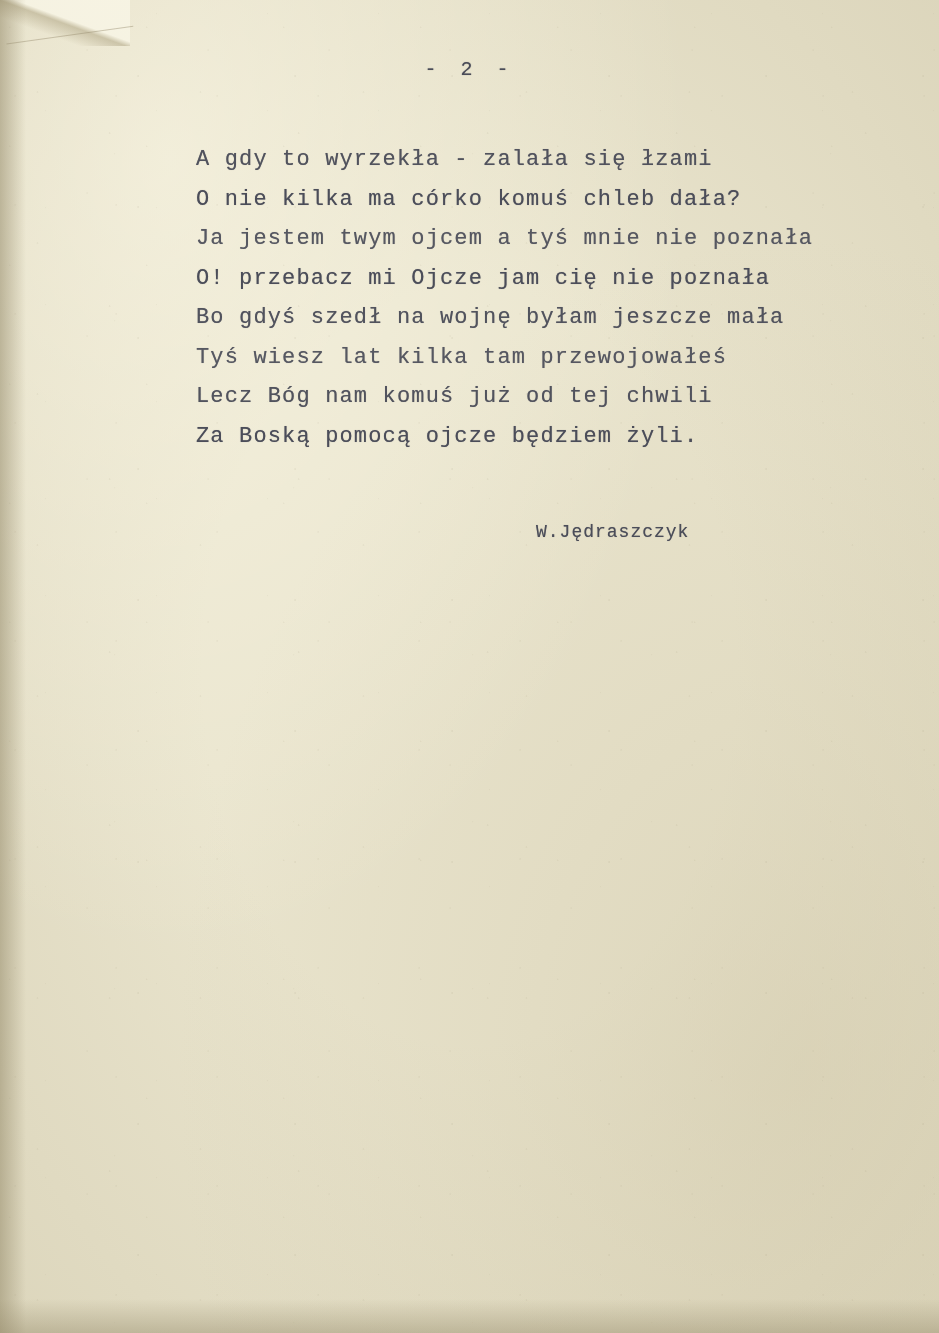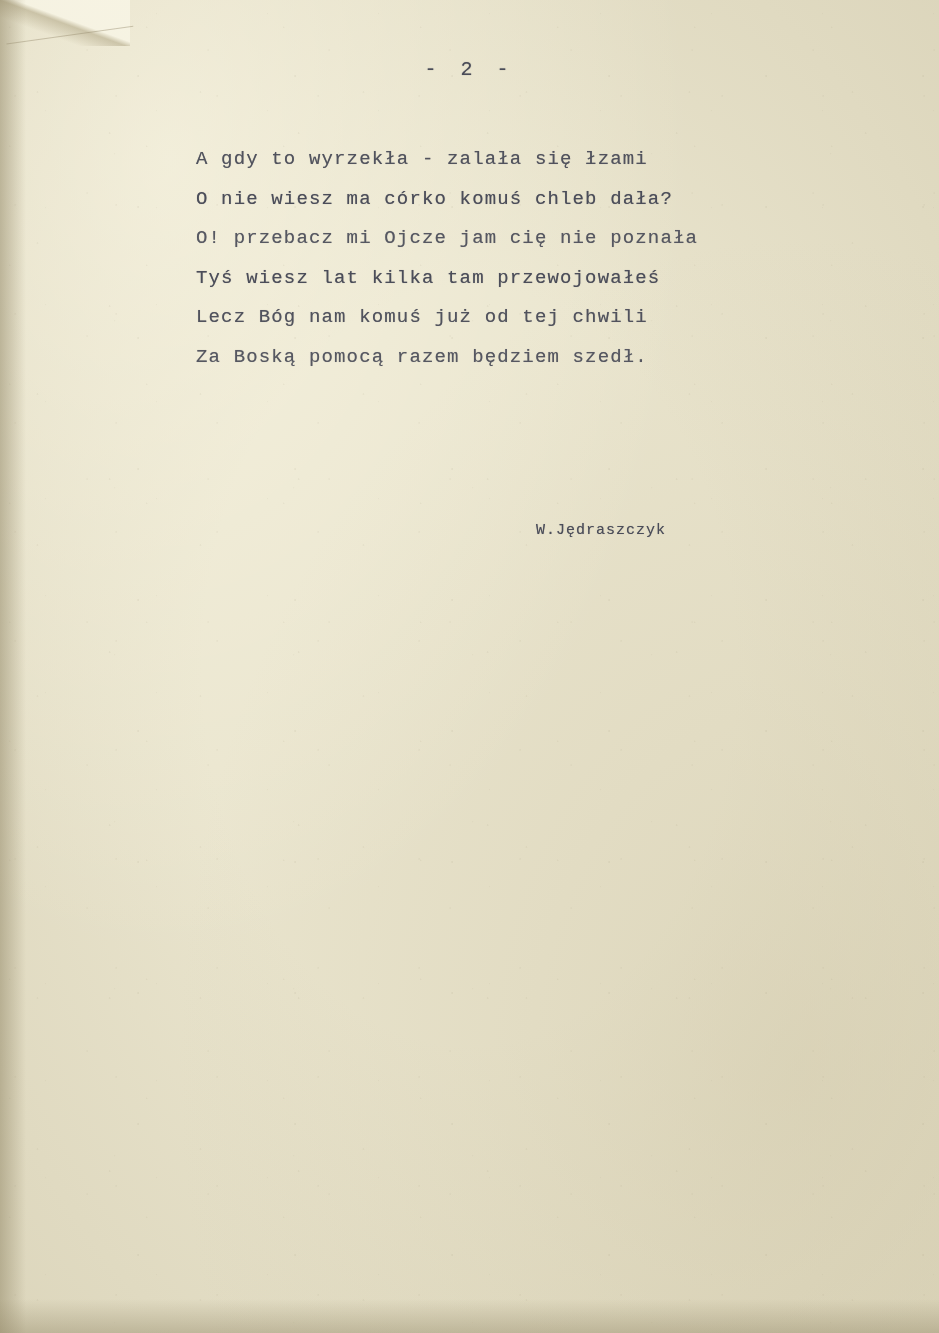--- a/index.html
+++ b/index.html
@@ -83,32 +83,32 @@
     text-shadow: 0 0 1px rgba(74,76,88,0.55);
   }
 
   .poem {
     position: absolute;
     top: 140px;
     left: 196px;
     width: 600px;
   }
   .line {
-    font-size: 19px;
+    font-size: 22px;
     line-height: 39.5px;
     letter-spacing: 1.15px;
     color: #4b4d59;
     white-space: pre;
     text-shadow: 0 0 0.7px rgba(75,77,89,0.6);
   }
   .signature {
     position: absolute;
     top: 522px;
     left: 536px;
-    font-size: 15px;
+    font-size: 18px;
     letter-spacing: 1.0px;
     color: #4b4d59;
     white-space: pre;
     text-shadow: 0 0 0.7px rgba(75,77,89,0.6);
   }
   
   .line:nth-child(odd) { opacity: 0.96; }
   .line:nth-child(3n) { opacity: 0.93; }
 </style>
 </head>
@@ -117,21 +117,23 @@
 <div class="page">
   <div class="grain"></div>
   <div class="corner-fold"></div>
   <div class="left-edge"></div>
   <div class="bottom-edge"></div>
 
   <div class="page-number">- 2 -</div>
 
   <div class="poem">
     <div class="line">A gdy to wyrzekła - zalała się łzami</div>
-    <div class="line">O nie wiesz ma córko komuś chleb dała?</div>
+    <div class="line">O nie kilka ma córko komuś chleb dała?</div>
+    <div class="line">Ja jestem twym ojcem a tyś mnie nie poznała</div>
     <div class="line">O! przebacz mi Ojcze jam cię nie poznała</div>
+    <div class="line">Bo gdyś szedł na wojnę byłam jeszcze mała</div>
     <div class="line">Tyś wiesz lat kilka tam przewojowałeś</div>
     <div class="line">Lecz Bóg nam komuś już od tej chwili</div>
-    <div class="line">Za Boską pomocą razem będziem szedł.</div>
+    <div class="line">Za Boską pomocą ojcze będziem żyli.</div>
   </div>
 
   <div class="signature">W.Jędraszczyk</div>
 </div>
 
 </body></html>

